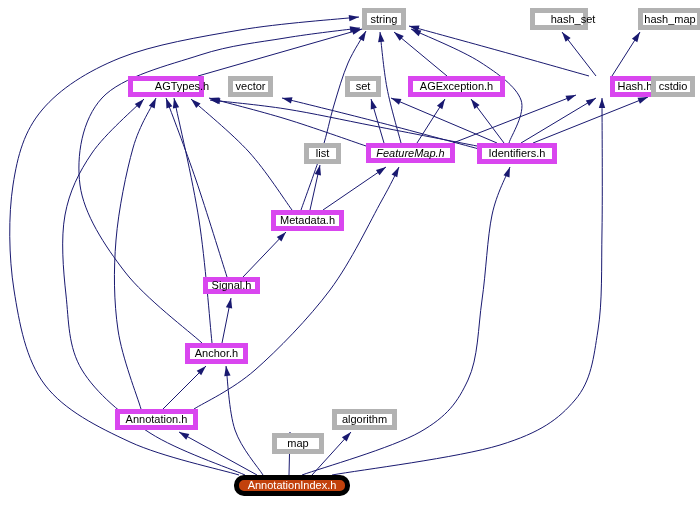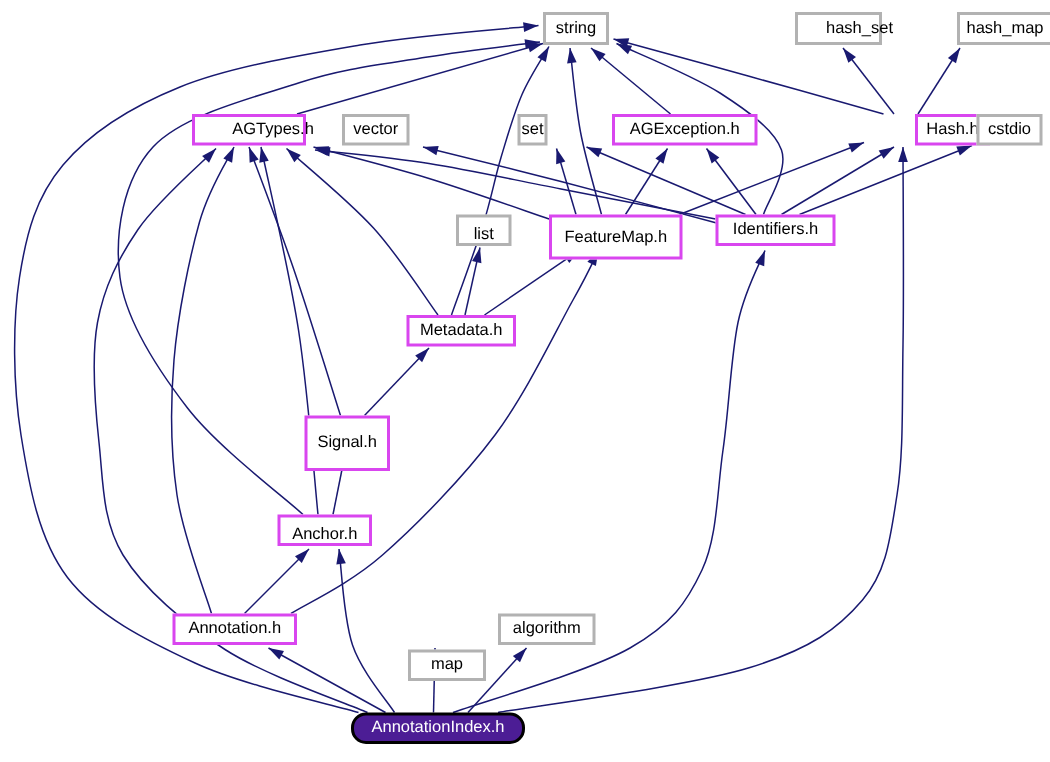--- a/index.html
+++ b/index.html
@@ -9,29 +9,29 @@
     background:#fff;
     overflow:hidden;
     font-family:"Liberation Sans", sans-serif;
   }
   .canvas svg{position:absolute;left:0;top:0;}
   .node{
     position:absolute;
     display:flex;align-items:center;justify-content:center;
     box-sizing:border-box;
     background:#fff;
-    border:2px solid #d946ef;
+    border:5px solid #d946ef;
     font-size:11px;
     color:#000;
     white-space:nowrap;
     line-height:1;
     z-index:2;
   }
   .node.system{border-color:#b2b2b2;}
-  .node.focus{background:#4c1d95;color:#fff;border-color:#000;border-radius:10px;}
+  .node.focus{background:#c2410c;color:#fff;border-color:#000;border-radius:10px;}
 </style>
 </head>
 <body>
 
 <div class="canvas">
   <svg id="edge-layer" width="700" height="508" viewBox="0 0 700 508">
       <path d="M198,76 L362,29" fill="none" stroke="#191970" stroke-width="1"></path>
       <polygon points="362,29 353.26856024476615,34.83111994394915 351.5053908849552,28.678784305459978" fill="#191970"></polygon>
       <path d="M447,76 L394,32" fill="none" stroke="#191970" stroke-width="1"></path>
       <polygon points="394,32 403.7381160451901,35.9254421267433 399.6500816410077,40.84966538632661" fill="#191970"></polygon>
@@ -115,45 +115,45 @@
       </div>
       <div class="node system" style="left: 638px; top: 8px; width: 64px; height: 22px;">
         <span>hash_map</span>
       </div>
       <div class="node project" style="left: 128px; top: 76px; width: 76px; height: 21px; padding-left: 32px;">
         <span>AGTypes.h</span>
       </div>
       <div class="node system" style="left: 228px; top: 76px; width: 45px; height: 21px;">
         <span>vector</span>
       </div>
-      <div class="node system" style="left: 345px; top: 76px; width: 20px; height: 21px;">
+      <div class="node system" style="left: 345px; top: 76px; width: 36px; height: 21px;">
         <span>set</span>
       </div>
       <div class="node project" style="left: 408px; top: 76px; width: 97px; height: 21px;">
         <span>AGException.h</span>
       </div>
       <div class="node project" style="left: 578px; top: 76px; width: 50px; height: 21px; margin-left: 32px;">
         <span>Hash.h</span>
       </div>
       <div class="node system" style="left: 651px; top: 76px; width: 44px; height: 21px;">
         <span>cstdio</span>
       </div>
       <div class="node system" style="left: 304px; top: 143px; width: 37px; height: 21px; align-items: flex-end;">
         <span>list</span>
       </div>
-      <div class="node project" style="left: 366px; top: 143px; width: 89px; height: 30px;">
+      <div class="node project" style="left: 366px; top: 143px; width: 89px; height: 20px; font-style: italic;">
         <span>FeatureMap.h</span>
       </div>
       <div class="node project" style="left: 477px; top: 143px; width: 80px; height: 21px;">
         <span>Identifiers.h</span>
       </div>
       <div class="node project" style="left: 271px; top: 210px; width: 73px; height: 21px;">
         <span>Metadata.h</span>
       </div>
-      <div class="node project" style="left: 203px; top: 277px; width: 57px; height: 37px;">
+      <div class="node project" style="left: 203px; top: 277px; width: 57px; height: 17px;">
         <span>Signal.h</span>
       </div>
       <div class="node project" style="left: 185px; top: 343px; width: 63px; height: 21px; align-items: flex-end;">
         <span>Anchor.h</span>
       </div>
       <div class="node project" style="left: 115px; top: 409px; width: 83px; height: 21px;">
         <span>Annotation.h</span>
       </div>
       <div class="node system" style="left: 272px; top: 433px; width: 52px; height: 21px;">
         <span>map</span>

